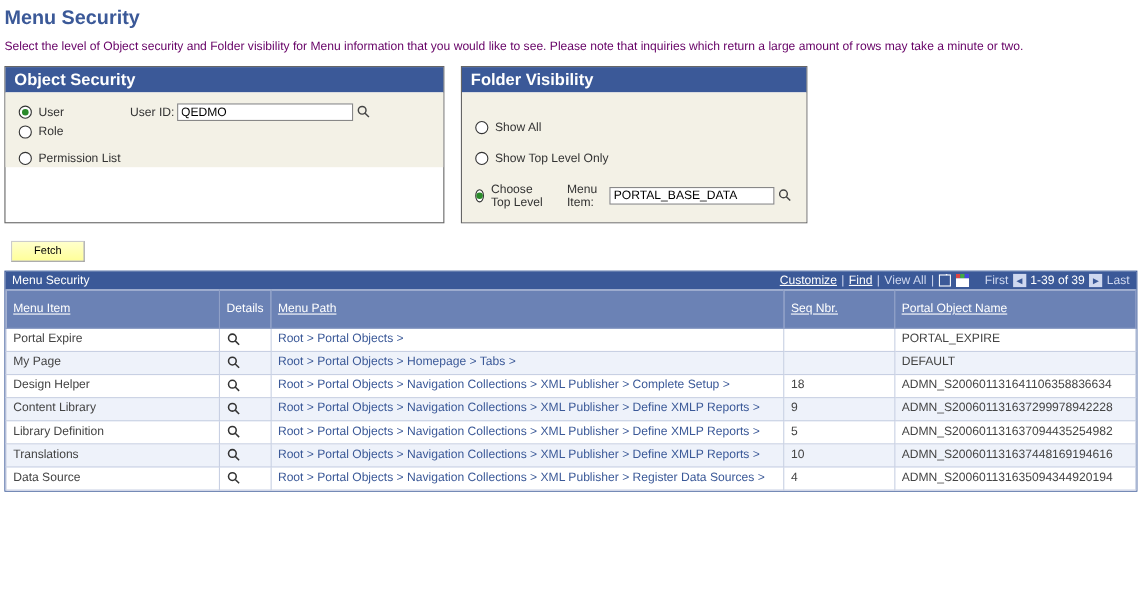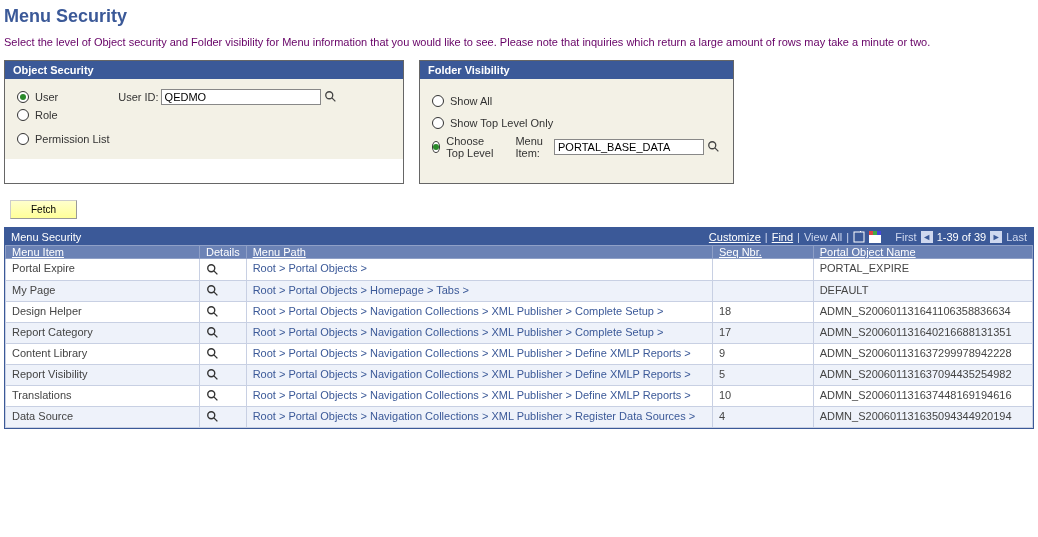--- a/index.html
+++ b/index.html
@@ -1,49 +1,49 @@
 <!DOCTYPE html>
 <html><head>
 <meta charset="utf-8">
 <style>
   * { box-sizing: border-box; }
   body { margin: 0; padding: 4px; font-family: Arial, sans-serif; font-size: 11px; color: #333; background: #fff; width: 1038px; }
   .page-title { font-size: 18px; font-weight: bold; color: #3b5998; margin: 2px 0 8px 0; }
   .page-desc { color: #660066; font-size: 11px; margin-bottom: 10px; line-height: 1.4; }
   .panels-row { display: flex; gap: 15px; margin-bottom: 12px; }
   .panel { border: 1px solid #666; position: relative; }
-  .panel-header { background: #3b5998; color: #fff; font-weight: bold; padding: 3px 8px; font-size: 11px; }
-  .panel-body { padding: 10px 12px 14px 12px; background: #f3f1e6; }
+  .panel-header { background: #3b5998; color: #fff; font-weight: bold; padding: 3px 8px; font-size: 15px; }
+  .panel-body { padding: 10px 12px 2px 12px; background: #f3f1e6; }
   .os-panel { width: 400px; }
   .fv-panel { width: 315px; }
   .radio-row { display: flex; align-items: center; margin: 4px 0 12px 0; }
   .radio-row:last-child { margin-bottom: 0; }
   .radio { width: 12px; height: 12px; border: 1px solid #333; border-radius: 50%; margin-right: 6px; display: inline-flex; align-items: center; justify-content: center; background: #fff; }
   .radio.selected::after { content: ""; width: 6px; height: 6px; background: #2a8a2a; border-radius: 50%; display: block; }
   .radio-label { color: #333; font-size: 11px; }
   .os-first-line { display: flex; align-items: center; }
   .text-input { font-size: 11px; padding: 1px 3px; border: 1px solid #888; font-family: Arial; }
   .lookup-icon { margin-left: 3px; cursor: pointer; }
-  .fv-row { display: flex; align-items: center; margin: 6px 0 10px 0; }
+  .fv-row { display: flex; align-items: center; margin: 16px 0 10px 0; }
   .fv-row .radio-label { margin-right: 10px; }
   .fetch-btn { background: linear-gradient(#ffffcc, #ffff99); border: 1px solid #999; border-top-color: #ccc; border-left-color: #ccc; padding: 3px 20px; font-size: 10px; cursor: pointer; margin: 4px 0 8px 6px; }
   .grid-wrap { border: 1px solid #3b5998; }
   .grid-titlebar { background: #3b5998; color: #fff; display: flex; align-items: center; padding: 2px 6px; font-size: 11px; }
   .grid-titlebar .title { font-weight: normal; }
   .grid-links { margin-left: auto; display: flex; align-items: center; gap: 4px; }
   .grid-links a { color: #fff; text-decoration: underline; cursor: pointer; }
   .grid-links .muted { color: #cfd8ef; }
   .nav-arrow { width: 12px; height: 12px; background: #cfd8ef; color: #3b5998; display: inline-flex; align-items: center; justify-content: center; font-size: 9px; cursor: pointer; }
   .tabrow { background: #dbe1ef; display: flex; align-items: center; border-bottom: 1px solid #8fa0c7; }
   .tab { padding: 2px 10px; font-size: 11px; cursor: pointer; border-right: 1px solid #8fa0c7; }
   .tab.active { background: #3b5998; color: #fff; font-weight: bold; border-bottom: 2px solid #ffcc33; }
   .tab.inactive { background: #bcc8e3; color: #fff; text-decoration: underline; }
   .grid-icon { margin-left: 6px; border: 1px solid #3b5998; padding: 0 3px; color: #3b5998; font-size: 9px; cursor: pointer; background: #fff; }
   table.grid { width: 100%; border-collapse: collapse; font-size: 11px; }
-  table.grid th { background: #6b82b5; color: #fff; text-align: left; font-weight: normal; padding: 0 6px; text-decoration: underline; border: 1px solid #8fa0c7; cursor: pointer; }
+  table.grid th { background: #6b82b5; color: #fff; text-align: left; font-weight: normal; padding: 11px 6px; text-decoration: underline; border: 1px solid #8fa0c7; cursor: pointer; }
   table.grid th.nolink { text-decoration: none; cursor: default; }
   table.grid td { padding: 3px 6px; border: 1px solid #c8d0e3; color: #444; vertical-align: top; }
   table.grid tr:nth-child(even) td { background: #eef2fa; }
   table.grid tr:nth-child(odd) td { background: #fff; }
   .col-menuitem { width: 200px; color: #333; }
   .col-details { width: 44px; text-align: left; }
   .col-menupath { width: 486px; color: #3b5998; }
   .col-seq { width: 104px; }
   .col-portal { width: 220px; }
   .row-link { color: #3b5998; cursor: pointer; text-decoration: none; }
@@ -178,41 +178,31 @@
           <td class="col-menuitem">Design Helper</td>
           <td class="col-details"><svg class="mag" viewBox="0 0 16 16">
               <circle cx="6" cy="6" r="4" fill="none" stroke="#333" stroke-width="1.6"></circle>
               <line x1="9" y1="9" x2="13" y2="13" stroke="#333" stroke-width="1.6"></line>
             </svg></td>
           <td class="col-menupath"><span class="row-link">Root &gt; Portal Objects &gt; Navigation Collections &gt; XML Publisher &gt; Complete Setup &gt;</span></td>
           <td class="col-seq">18</td>
           <td class="col-portal">ADMN_S200601131641106358836634</td>
         </tr>
         <tr>
-          <td class="col-menuitem">Report Category</td>
-          <td class="col-details"><svg class="mag" viewBox="0 0 16 16">
-              <circle cx="6" cy="6" r="4" fill="none" stroke="#333" stroke-width="1.6"></circle>
-              <line x1="9" y1="9" x2="13" y2="13" stroke="#333" stroke-width="1.6"></line>
-            </svg></td>
-          <td class="col-menupath"><span class="row-link">Root &gt; Portal Objects &gt; Navigation Collections &gt; XML Publisher &gt; Complete Setup &gt;</span></td>
-          <td class="col-seq">17</td>
-          <td class="col-portal">ADMN_S200601131640216688131351</td>
-        </tr>
-        <tr>
           <td class="col-menuitem">Content Library</td>
           <td class="col-details"><svg class="mag" viewBox="0 0 16 16">
               <circle cx="6" cy="6" r="4" fill="none" stroke="#333" stroke-width="1.6"></circle>
               <line x1="9" y1="9" x2="13" y2="13" stroke="#333" stroke-width="1.6"></line>
             </svg></td>
           <td class="col-menupath"><span class="row-link">Root &gt; Portal Objects &gt; Navigation Collections &gt; XML Publisher &gt; Define XMLP Reports &gt;</span></td>
           <td class="col-seq">9</td>
           <td class="col-portal">ADMN_S200601131637299978942228</td>
         </tr>
         <tr>
-          <td class="col-menuitem">Report Visibility</td>
+          <td class="col-menuitem">Library Definition</td>
           <td class="col-details"><svg class="mag" viewBox="0 0 16 16">
               <circle cx="6" cy="6" r="4" fill="none" stroke="#333" stroke-width="1.6"></circle>
               <line x1="9" y1="9" x2="13" y2="13" stroke="#333" stroke-width="1.6"></line>
             </svg></td>
           <td class="col-menupath"><span class="row-link">Root &gt; Portal Objects &gt; Navigation Collections &gt; XML Publisher &gt; Define XMLP Reports &gt;</span></td>
           <td class="col-seq">5</td>
           <td class="col-portal">ADMN_S200601131637094435254982</td>
         </tr>
         <tr>
           <td class="col-menuitem">Translations</td>

